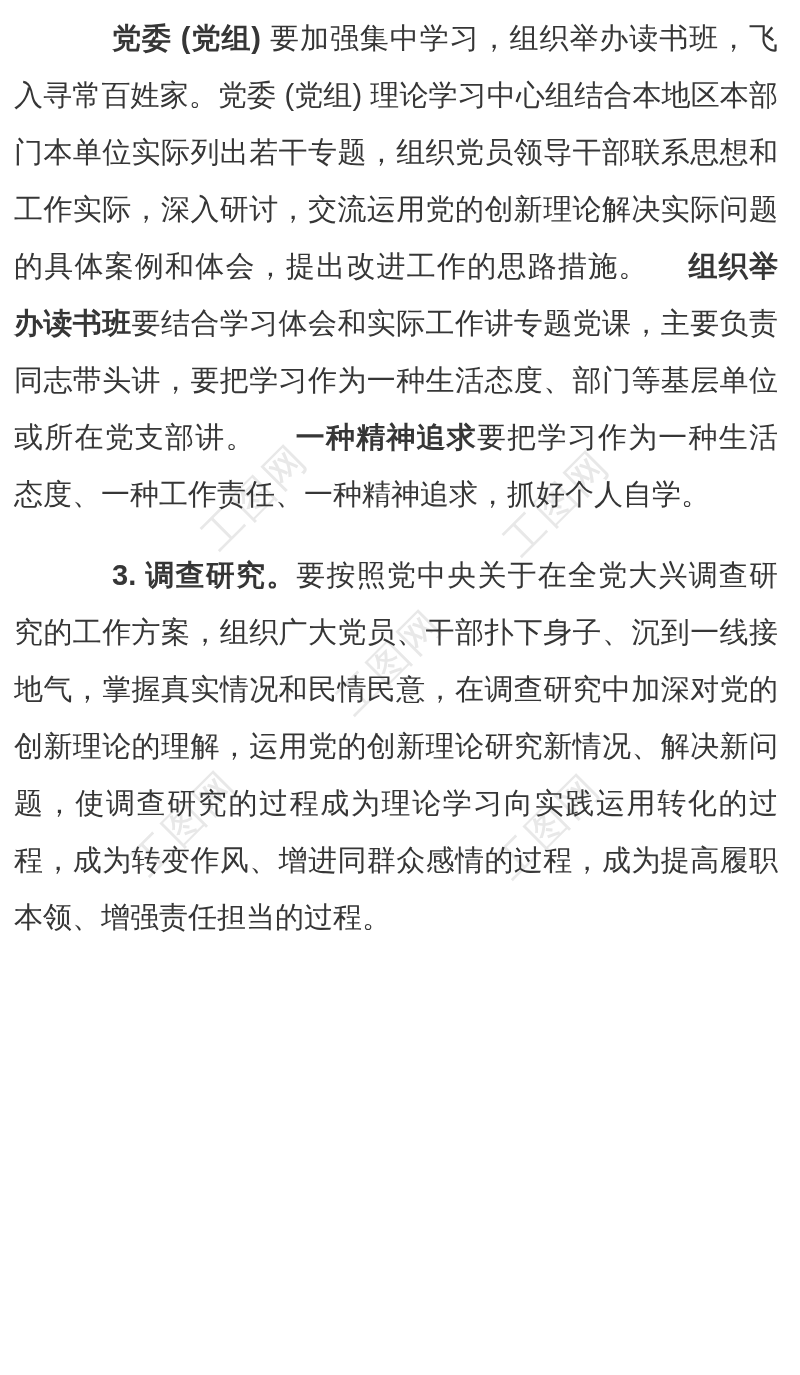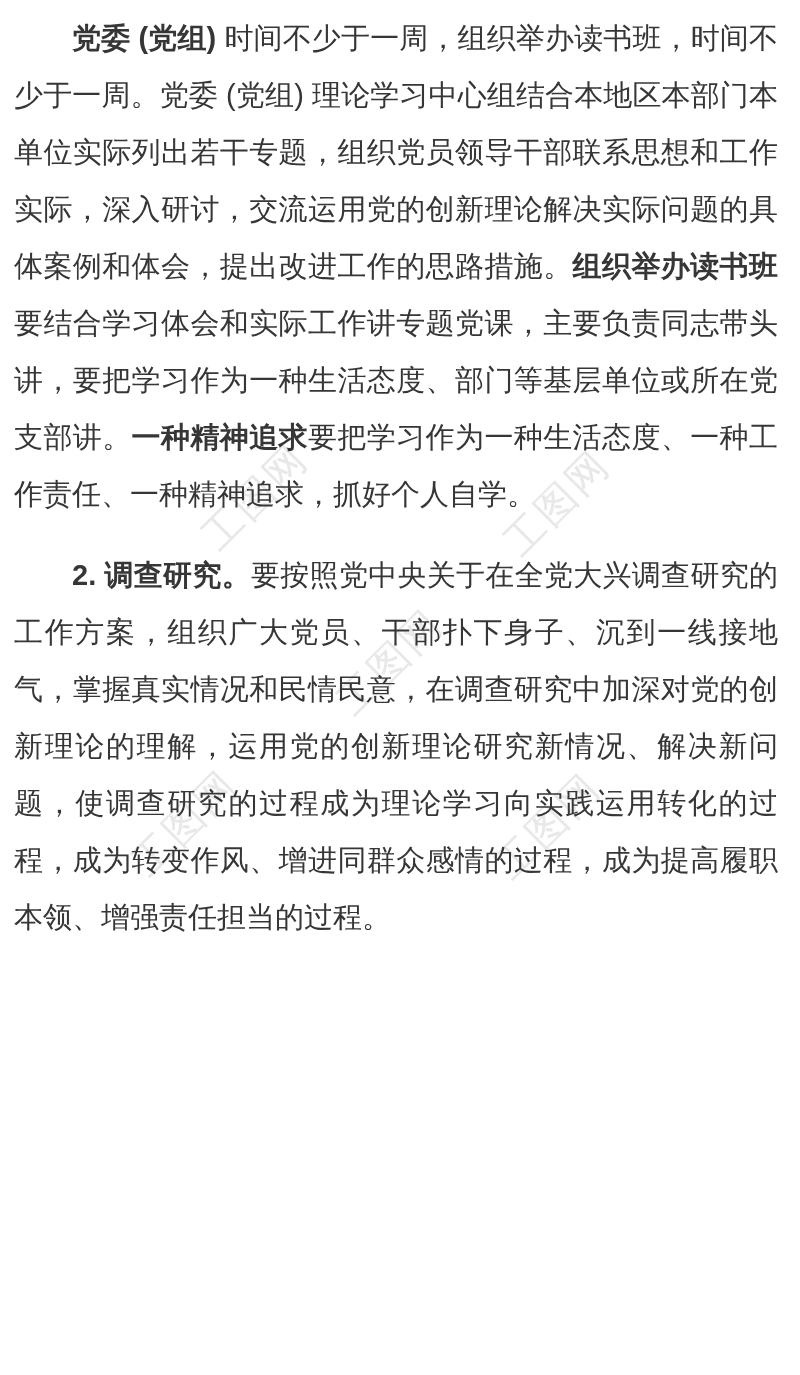--- a/index.html
+++ b/index.html
@@ -37,37 +37,37 @@
     padding: 10px 22px 0 14px;
     font-size: 29px;
     line-height: 57px;
     color: #363636;
     text-align: justify;
   }
   .content p {
     margin: 0 0 24px 0;
     text-indent: 2em;
   }
-  .content b { font-weight: 700; }
+  .content b { font-weight: 700; margin-left: 40px; }
 </style>
 </head>
 <body>
 
 <div class="page">
 
   <div class="watermark-layer">
     <span class="wm wm1">工图网</span>
     <span class="wm wm2">工图网</span>
     <span class="wm wm3">工图网</span>
     <span class="wm wm4">工图网</span>
     <span class="wm wm5">工图网</span>
   </div>
 
   <div class="content">
 
-    <p><b>党委 (党组) </b><span>时间不少于一周，组织举办读书班，时间不少于一周。党委 (党组) 理论学习中心组结合本地区本部门本单位实际列出若干专题，组织党员领导干部联系思想和工作实际，深入研讨，交流运用党的创新理论解决实际问题的具体案例和体会，提出改进工作的思路措施。</span><b>组织举办读书班</b><span>要结合学习体会和实际工作讲专题党课，主要负责同志带头讲，要把学习作为一种生活态度、部门等基层单位或所在党支部讲。</span><b>一种精神追求</b><span>要把学习作为一种生活态度、一种工作责任、一种精神追求，抓好个人自学。</span></p>
+    <p><b>党委 (党组) </b><span>要加强集中学习，组织举办读书班，飞入寻常百姓家。党委 (党组) 理论学习中心组结合本地区本部门本单位实际列出若干专题，组织党员领导干部联系思想和工作实际，深入研讨，交流运用党的创新理论解决实际问题的具体案例和体会，提出改进工作的思路措施。</span><b>组织举办读书班</b><span>要结合学习体会和实际工作讲专题党课，主要负责同志带头讲，要把学习作为一种生活态度、部门等基层单位或所在党支部讲。</span><b>一种精神追求</b><span>要把学习作为一种生活态度、一种工作责任、一种精神追求，抓好个人自学。</span></p>
 
 
-    <p><b>2. 调查研究。</b><span>要按照党中央关于在全党大兴调查研究的工作方案，组织广大党员、干部扑下身子、沉到一线接地气，掌握真实情况和民情民意，在调查研究中加深对党的创新理论的理解，运用党的创新理论研究新情况、解决新问题，使调查研究的过程成为理论学习向实践运用转化的过程，成为转变作风、增进同群众感情的过程，成为提高履职本领、增强责任担当的过程。</span></p>
+    <p><b>3. 调查研究。</b><span>要按照党中央关于在全党大兴调查研究的工作方案，组织广大党员、干部扑下身子、沉到一线接地气，掌握真实情况和民情民意，在调查研究中加深对党的创新理论的理解，运用党的创新理论研究新情况、解决新问题，使调查研究的过程成为理论学习向实践运用转化的过程，成为转变作风、增进同群众感情的过程，成为提高履职本领、增强责任担当的过程。</span></p>
 
   </div>
 
 </div>
 
 </body></html>

